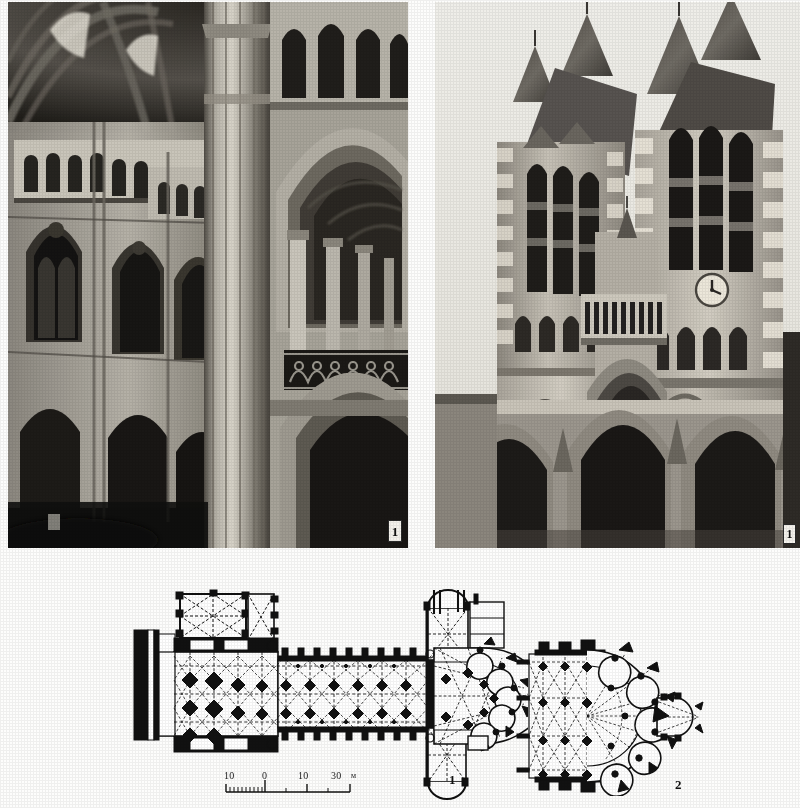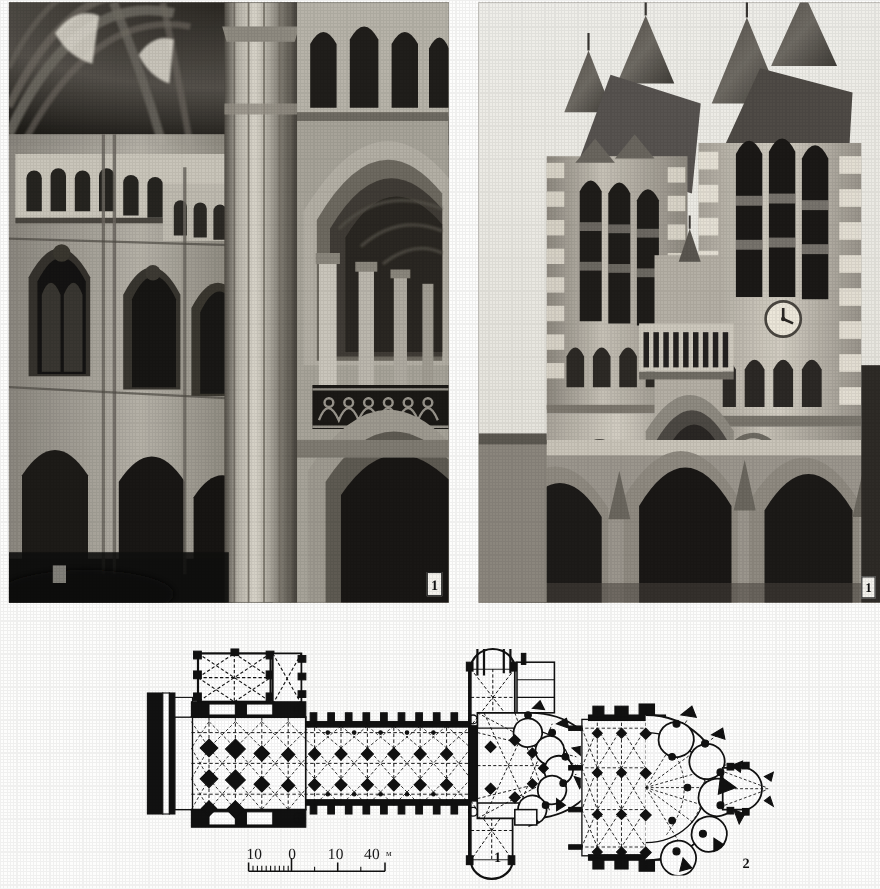--- a/index.html
+++ b/index.html
@@ -43,21 +43,21 @@
     font-size:13px;font-weight:700;color:#111;
   }
   #plan-nave-num{left:449px;top:772px;}
   #plan-choir-num{left:675px;top:777px;}
 
   
   #scale-bar{position:absolute;left:218px;top:770px;width:140px;height:30px;}
   #scale-bar svg{display:block;width:100%;height:100%;}
   .scale-label{
     position:absolute;font-family:"Liberation Serif",serif;
-    font-size:14px;color:#1a1a1a;letter-spacing:.2px;
+    font-size:10px;color:#1a1a1a;letter-spacing:.2px;
   }
   #sl0{left:224px;top:770px;}
   #sl1{left:262px;top:770px;}
   #sl2{left:298px;top:770px;}
   #sl3{left:331px;top:770px;}
   #sl4{left:351px;top:771px;font-size:8px;}
 
   .grain{
     position:absolute;inset:0;pointer-events:none;
     opacity:.05;
@@ -815,21 +815,21 @@
           <line x1="40" y1="17" x2="40" y2="22"></line>
         <line x1="44" y1="17" x2="44" y2="22"></line>
         <line x1="68" y1="18" x2="68" y2="22"></line>
         <line x1="110" y1="18" x2="110" y2="22"></line>
       </g>
     </svg>
   </div>
   <div class="scale-label" id="sl0">10</div>
   <div class="scale-label" id="sl1">0</div>
   <div class="scale-label" id="sl2">10</div>
-  <div class="scale-label" id="sl3">40</div>
+  <div class="scale-label" id="sl3">30</div>
   <div class="scale-label" id="sl4">м</div>
 
   <div id="plan-choir">
     <svg viewBox="0 0 190 160">
       <g stroke="#111" fill="none">
 
         <rect x="14" y="18" width="72" height="124" fill="#fff" stroke="#111" stroke-width="1.2"></rect>
 
         <g fill="#111">
           <rect x="20" y="14" width="70" height="5"></rect>

